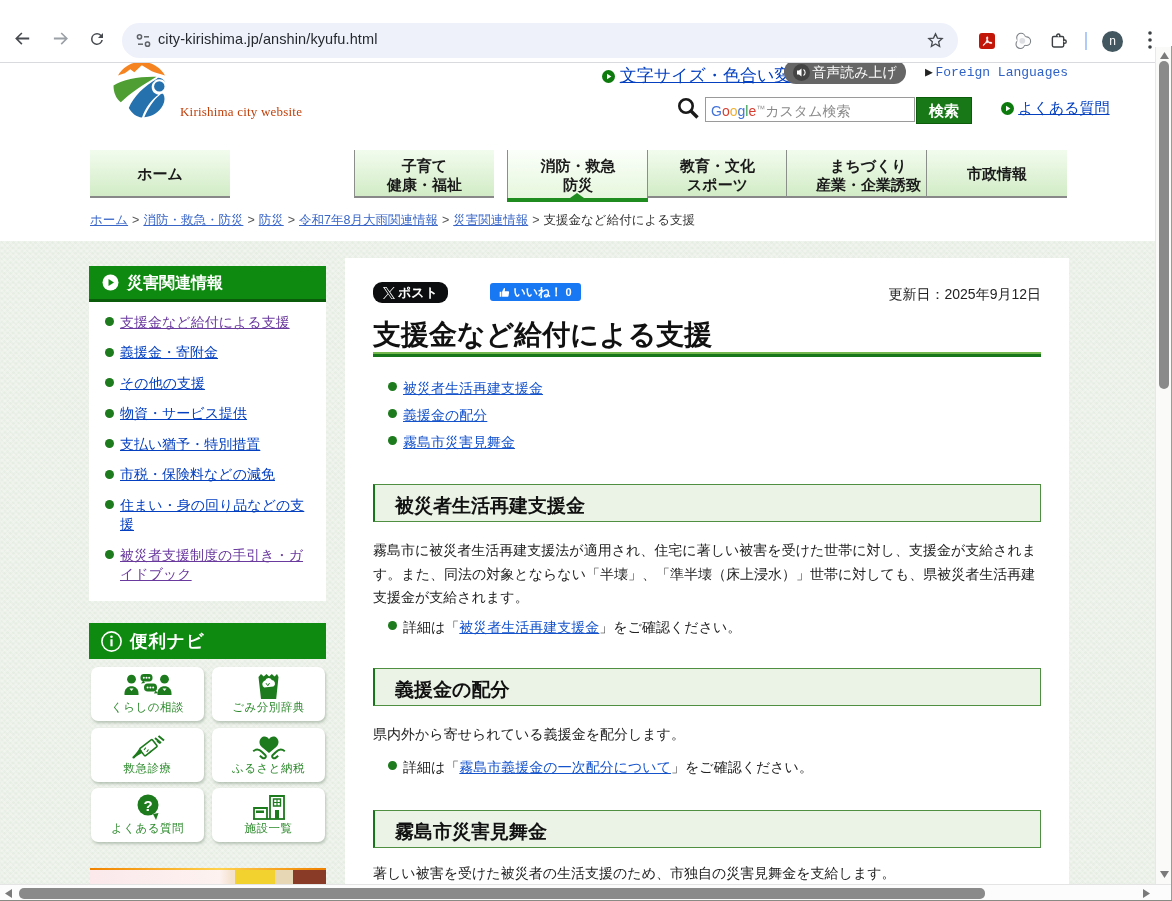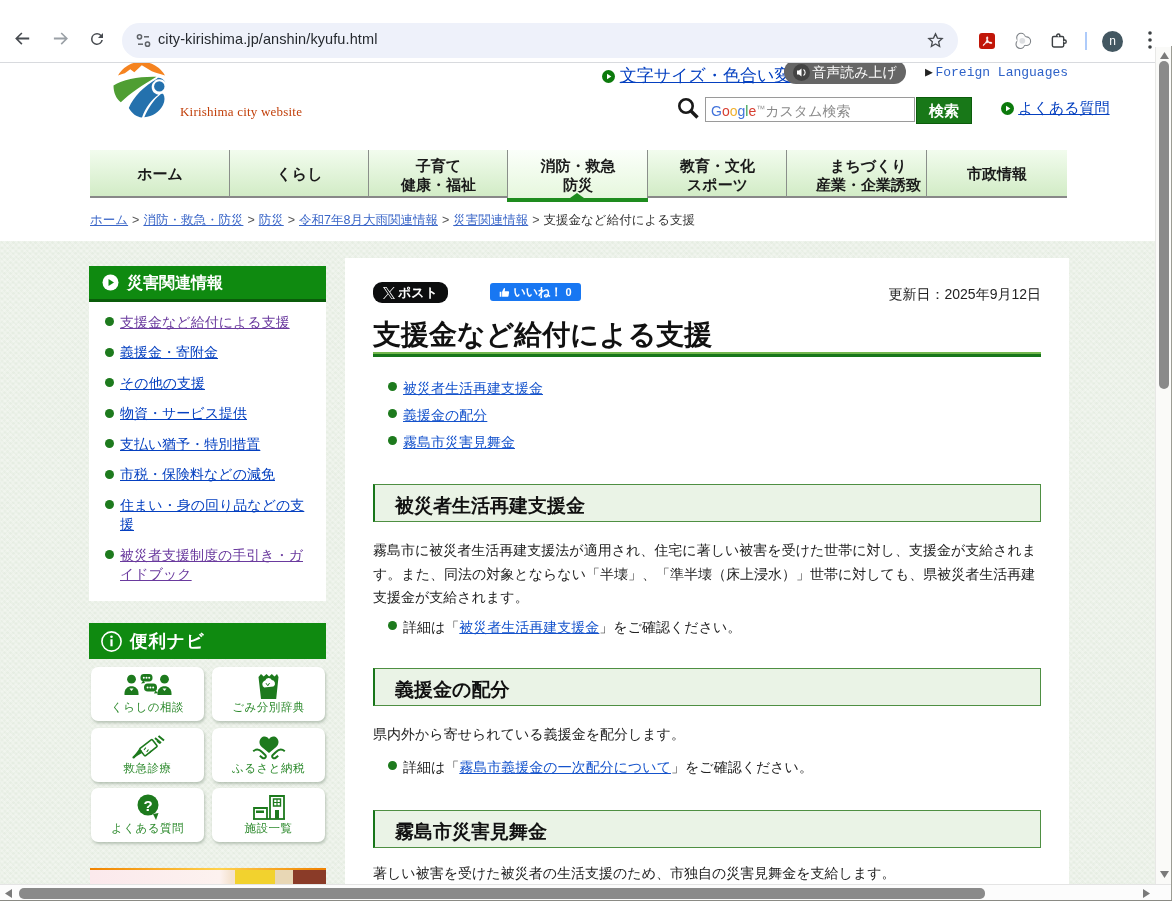--- a/index.html
+++ b/index.html
@@ -108,22 +108,21 @@
         <line x1="15" y1="15" x2="21.5" y2="21.5" stroke="#1a1a1a" stroke-width="3.4"></line>
       </svg></div>
 <div id="sbox"><span style="color:#4273db">G</span><span style="color:#d73e31">o</span><span style="color:#f0b12e">o</span><span style="color:#4273db">g</span><span style="color:#3ba153">l</span><span style="color:#d73e31">e</span><span style="color:#999;font-size:9px;vertical-align:4px">™</span><span style="color:#8a8a8a">カスタム検索</span></div>
 <div id="sbtn">検索</div>
 <div id="shelp"><svg class="gplay" width="13" height="13" viewBox="0 0 13 13">
         <circle cx="6.5" cy="6.5" r="6.5" fill="#0c7a0c"></circle>
         <path d="M5 3.7v5.6l4.4-2.8z" fill="#fff"></path>
       </svg> <a class="hlink" href="#b">よくある質問</a></div>
 <div id="nav">
 <div class="tab one" style="left:0;width:140px">ホーム</div>
-<div class="tab one" style="left:139px;width:140px">くらし</div>
-<div class="tab two" style="left:278px;width:140px">子育て<br>健康・福祉</div>
+<div class="tab two" style="left:264px;width:140px">子育て<br>健康・福祉</div>
 <div class="tab two active" style="left:417px;width:141px">消防・救急<br>防災</div>
 <div class="tab two" style="left:557px;width:140px">教育・文化<br>スポーツ</div>
 <div class="tab two" style="left:696px;width:164px">まちづくり<br>産業・企業誘致</div>
 <div class="tab one" style="left:836px;width:141px">市政情報</div>
 <div class="gbar"></div>
       <div class="gtri"></div>
 </div>
 <div id="crumb"><a href="#c">ホーム</a><span class="sep">&gt;</span><a href="#c">消防・救急・防災</a><span class="sep">&gt;</span><a href="#c">防災</a><span class="sep">&gt;</span><a href="#c">令和7年8月大雨関連情報</a><span class="sep">&gt;</span><a href="#c">災害関連情報</a><span class="sep">&gt;</span>支援金など給付による支援</div>
 <div id="side">
 <div class="sidehead" id="dside"><svg class="ic" width="17" height="17" viewBox="0 0 17 17">

